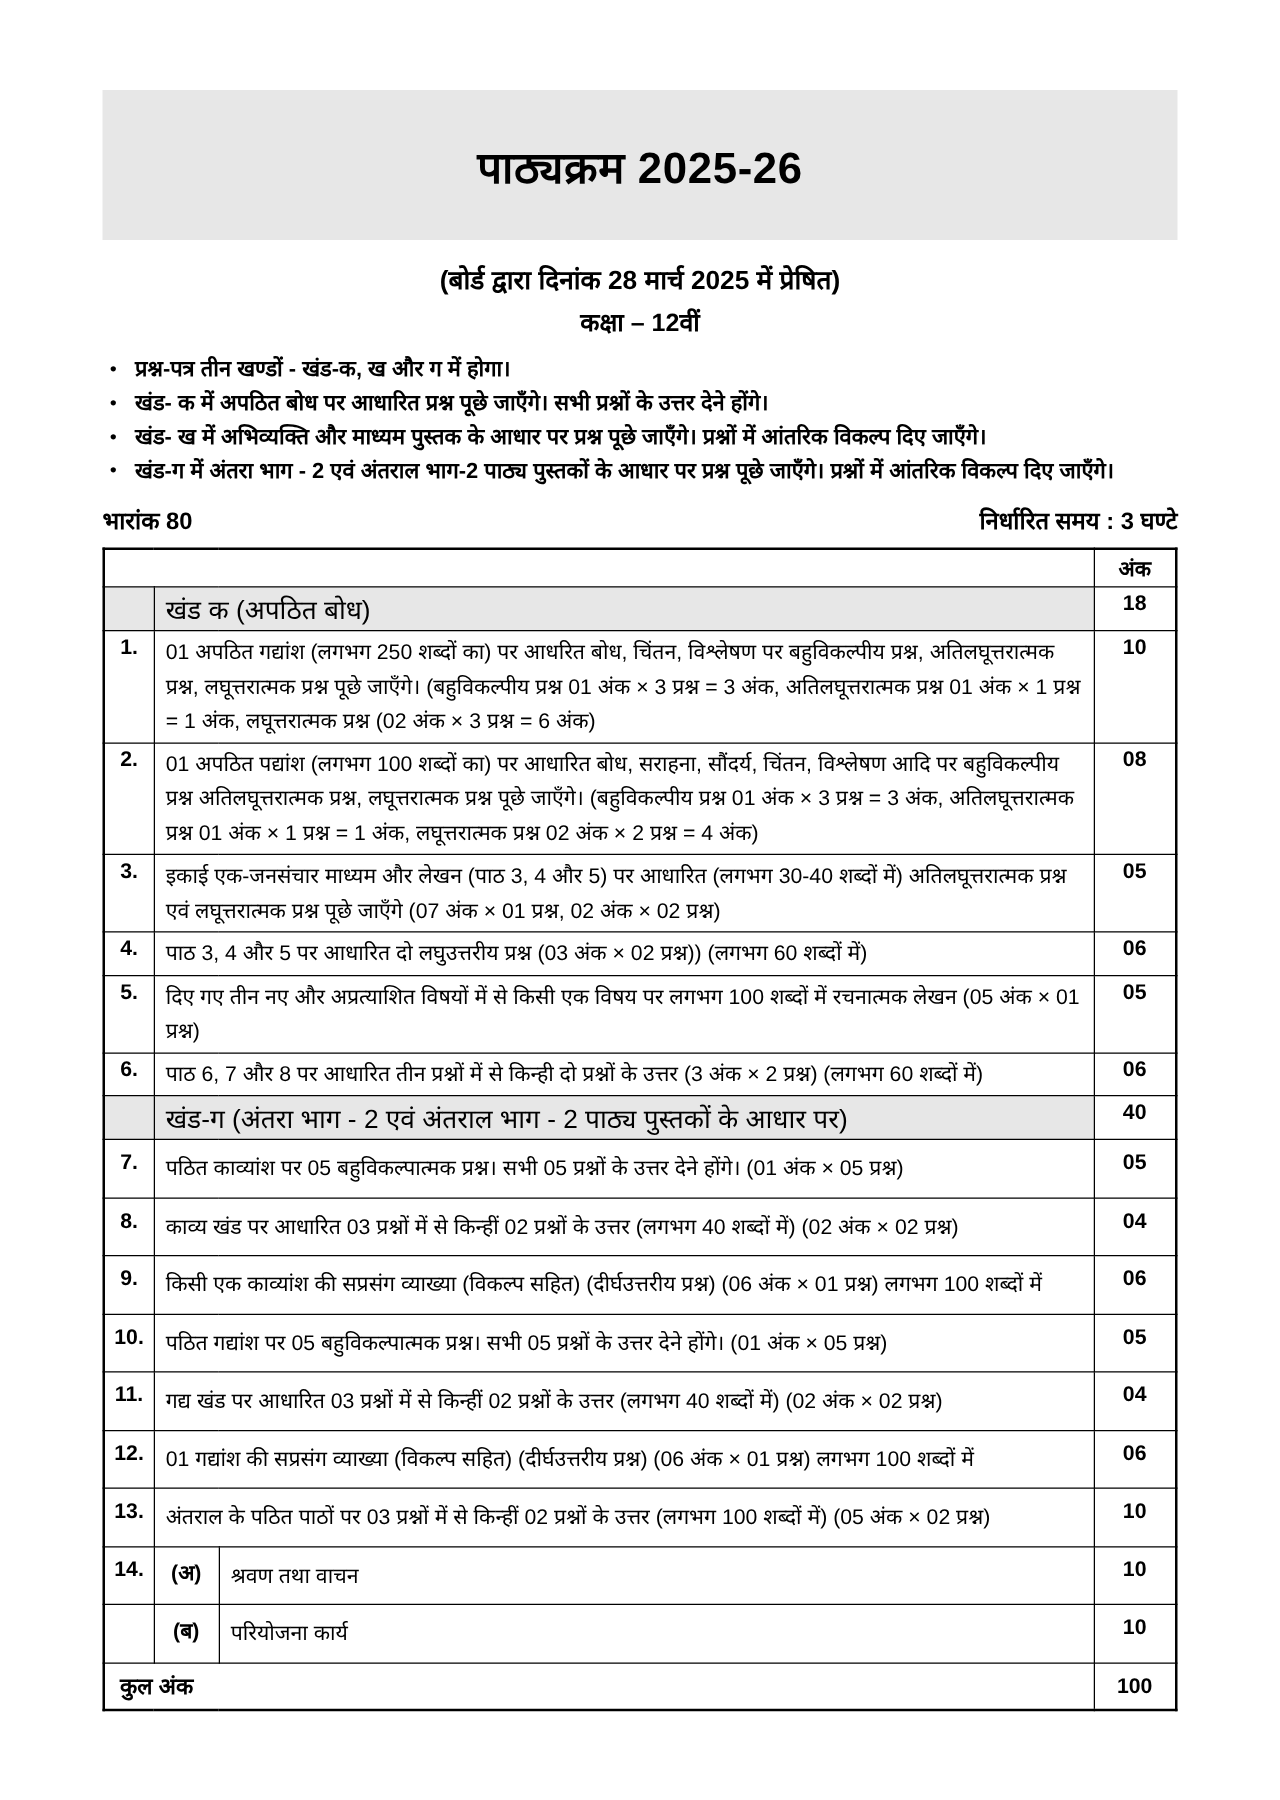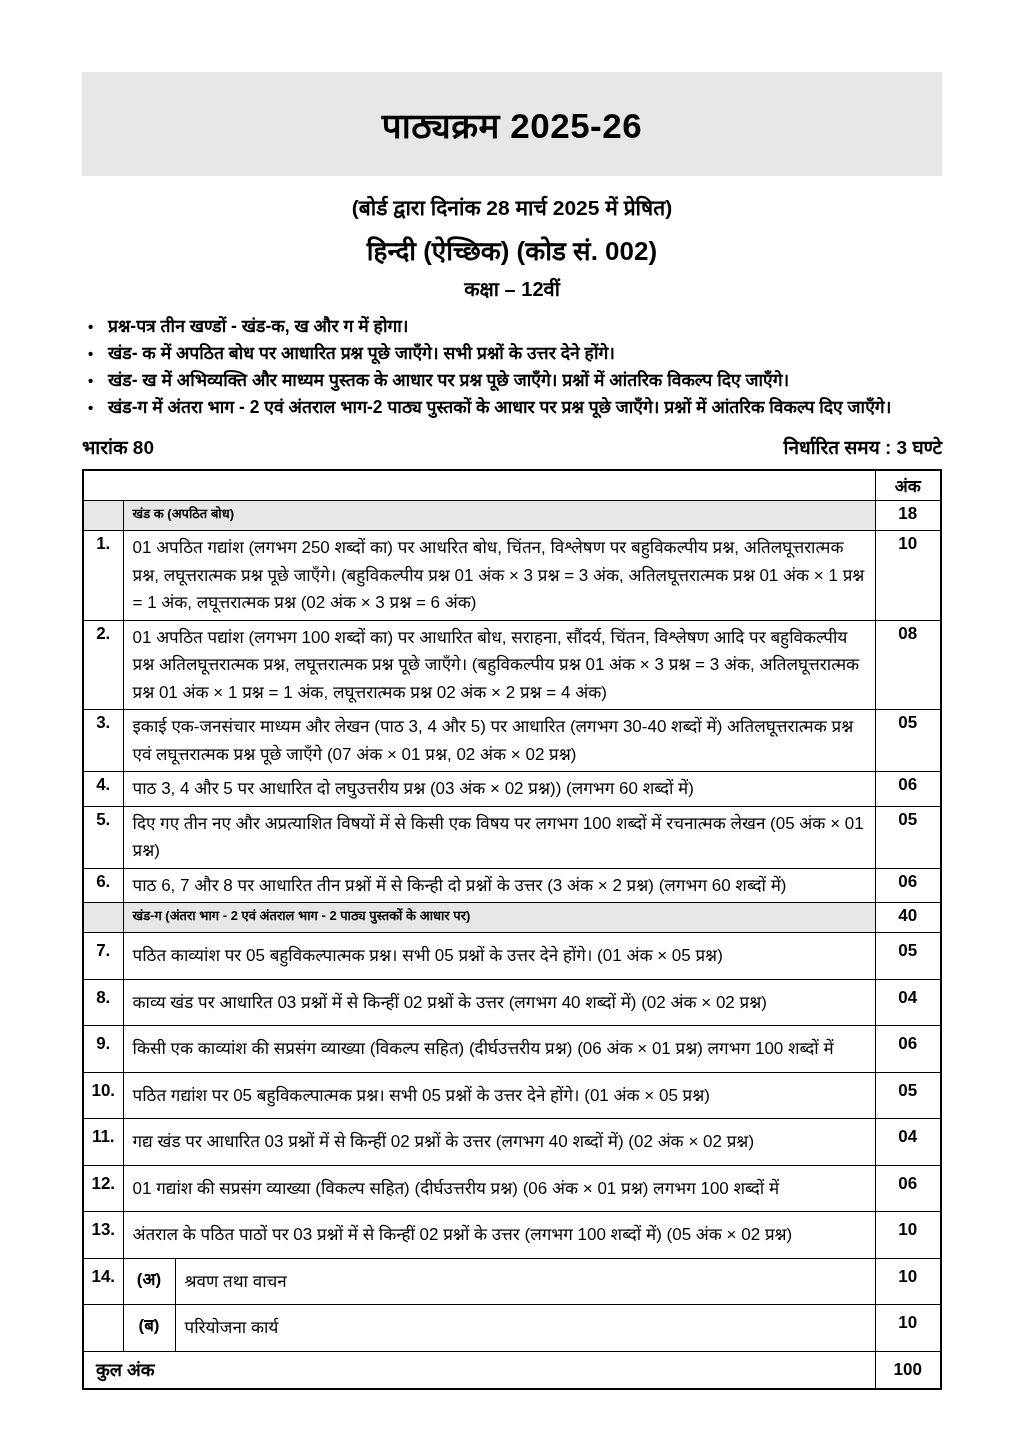--- a/index.html
+++ b/index.html
@@ -7,21 +7,21 @@
   html, body { background: #fff; }
   body {
     width: 1024px; height: 1440px; overflow: hidden;
     font-family: "Liberation Sans", sans-serif;
     color: var(--ink);
   }
   .content { width: 860px; margin: 0 auto; padding-top: 72px; }
 
   .title-box {
     background: var(--gray);
-    height: 104px;
+    height: 120px;
     display: flex; align-items: center; justify-content: center;
   }
   .title-box h1 { font-size: 35px; font-weight: bold; letter-spacing: 0.5px; }
 
   .subtitle  { text-align: center; font-size: 21px; font-weight: bold; margin-top: 17px; }
   .subject   { text-align: center; font-size: 26px; font-weight: bold; margin-top: 11px; }
   .classline { text-align: center; font-size: 20px; font-weight: bold; margin-top: 7px; }
 
   ul.bullets { list-style: none; margin-top: 11px; }
   ul.bullets li {
@@ -49,34 +49,33 @@
     padding: 4px 6px; height: 30px;
   }
   td.blank-head { height: 29px; }
   td.num   { width: 40px; text-align: center; font-weight: bold; padding: 3px 2px; }
   td.sub   { width: 52px; text-align: center; font-weight: bold; padding: 8px 2px; }
   td.text  { padding: 3px 9px; line-height: 27.5px; }
   td.text.tall { padding: 9px 9px; }
   td.marks { width: 66px; text-align: center; font-weight: bold; padding: 3px 2px; }
   td.marks.tall { padding: 8px 2px; }
   tr.section-row td.section-bg { background: var(--gray); }
-  td.section-label { font-weight: bold; font-size: 13px; padding: 3px 9px; height: 30px; }
+  td.section-label { font-weight: normal; font-size: 21px; padding: 3px 9px; height: 30px; }
   td.total-label { font-weight: bold; font-size: 18px; padding: 5px 9px 5px 12px; height: 33px; }
 </style>
 </head>
 <body>
 
 <div class="content">
 
   <div class="title-box">
     <h1>पाठ्यक्रम 2025-26</h1>
   </div>
 
   <div class="subtitle">(बोर्ड द्वारा दिनांक 28 मार्च 2025 में प्रेषित)</div>
-  <div class="subject">हिन्दी (ऐच्छिक) (कोड सं. 002)</div>
   <div class="classline">कक्षा – 12वीं</div>
 
   <ul class="bullets">
     <li>
       <span class="dot">•</span>
       <span class="btxt">प्रश्न-पत्र तीन खण्डों - खंड-क, ख और ग में होगा।</span>
     </li>
     <li>
       <span class="dot">•</span>
       <span class="btxt">खंड- क में अपठित बोध पर आधारित प्रश्न पूछे जाएँगे। सभी प्रश्नों के उत्तर देने होंगे।</span>

